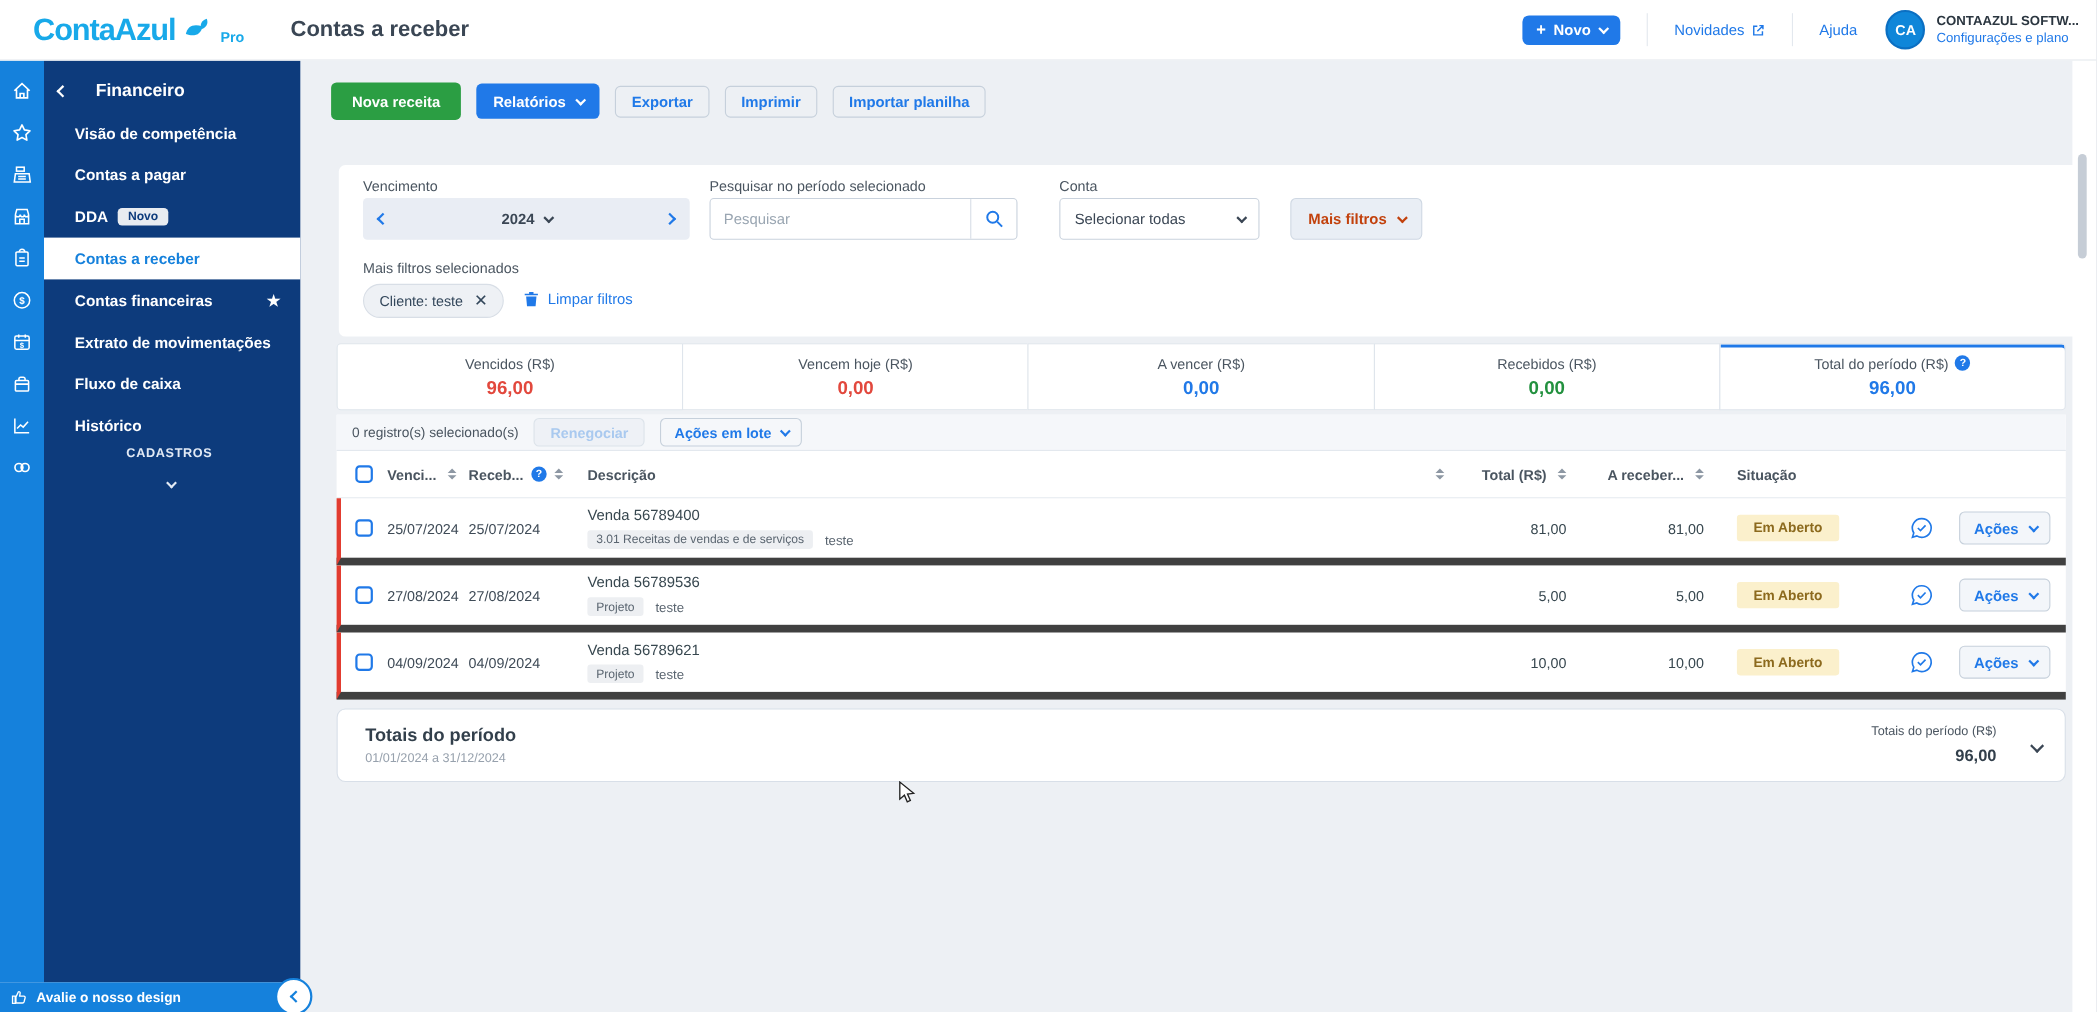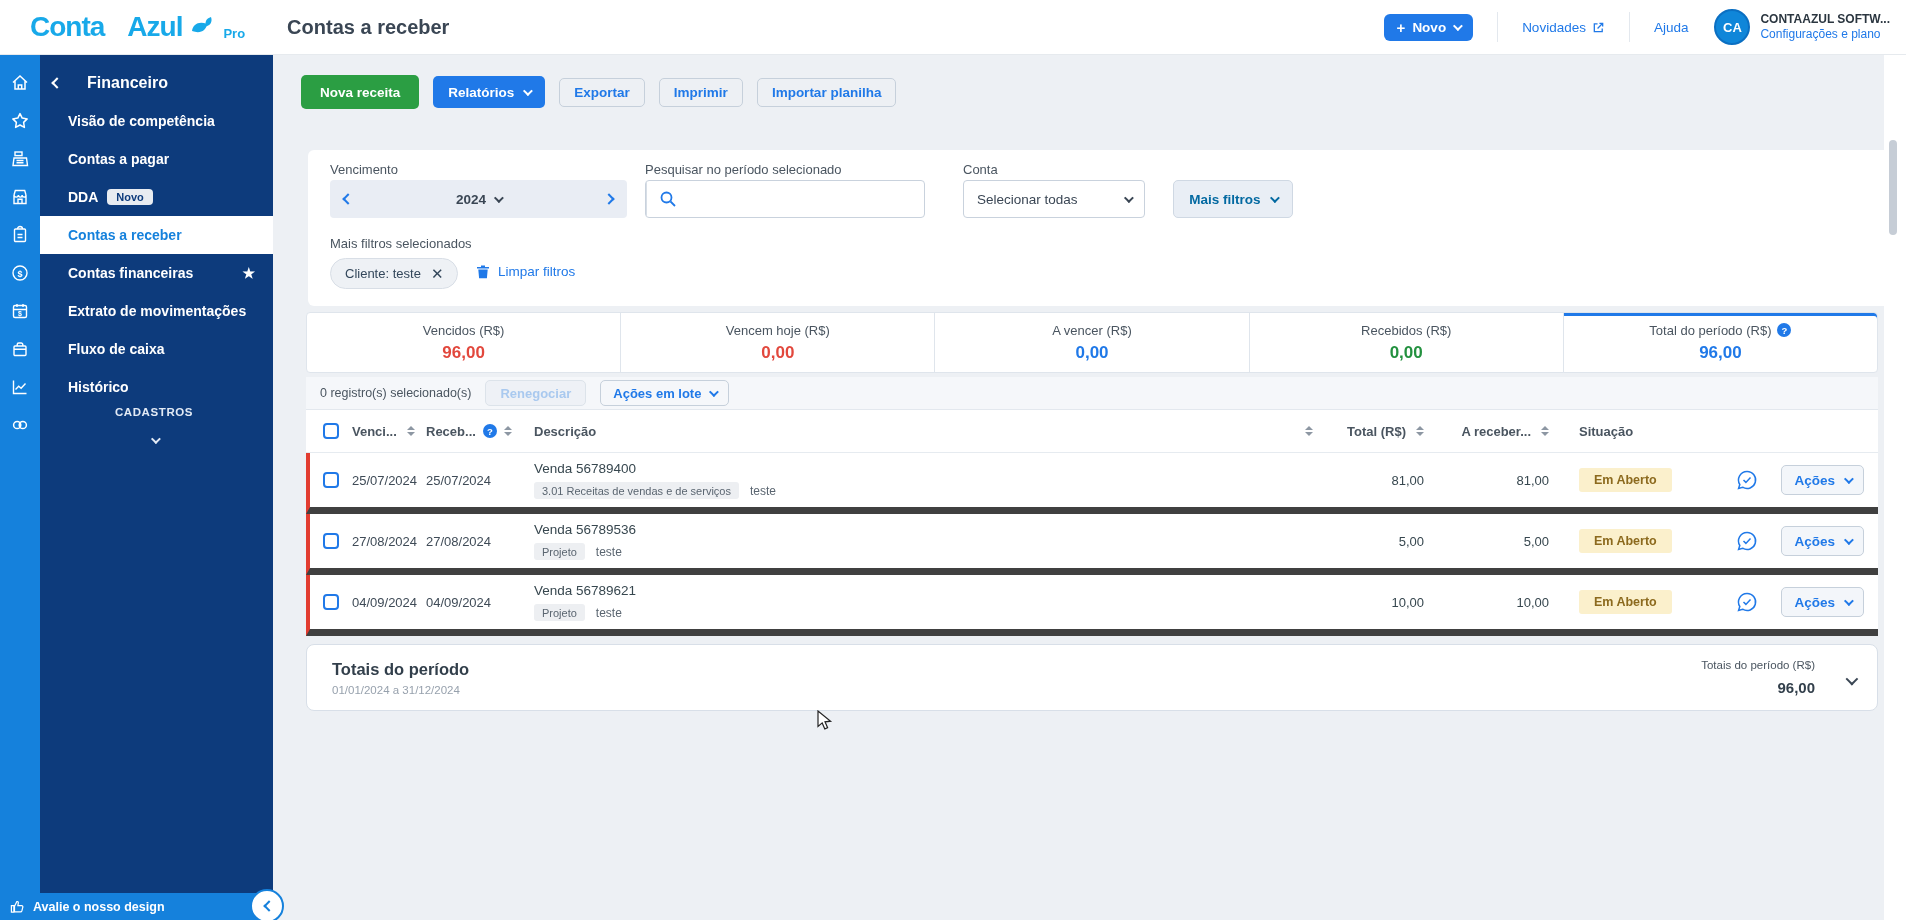--- a/index.html
+++ b/index.html
@@ -4,21 +4,21 @@
 <style>
   *{margin:0;padding:0;box-sizing:border-box;}
   html,body{background:#dfe3e8;}
   body{font-family:"Liberation Sans",sans-serif;}
   .app{position:relative;width:1906px;height:920px;background:#edf0f4;overflow:hidden;color:#37474f;}
 
   
   .topbar{position:absolute;top:0;left:0;right:0;height:55px;background:#fff;border-bottom:1px solid #e6eaee;display:flex;align-items:center;z-index:8;}
   .logo{display:flex;align-items:center;margin-left:30px;}
   .logo-word{font-size:28px;font-weight:800;color:#18a9e9;letter-spacing:-1px;}
-  .logo-word+.logo-word{margin-left:23px;}
+  .logo-word+.logo-word{margin-left:0;}
   .logo-leaf{margin-left:8px;display:flex;}
   .logo-pro{font-size:13px;font-weight:700;color:#18a9e9;margin-left:7px;margin-top:12px;}
   .page-title{font-size:20px;color:#3a4654;font-weight:700;margin-left:42px;}
   .topbar-right{margin-left:auto;display:flex;align-items:center;margin-right:16px;}
   .btn-novo{background:#2079e8;color:#fff;border:none;border-radius:6px;height:27px;padding:0 13px;font-size:13.5px;font-weight:700;display:flex;align-items:center;gap:7px;cursor:pointer;font-family:inherit;}
   .tb-divider{width:1px;height:30px;background:#e3e8ee;margin:0 24px;}
   .tb-link{color:#2079e8;font-size:13.5px;text-decoration:none;display:flex;align-items:center;gap:6px;}
   .avatar{width:36px;height:36px;border-radius:50%;background:#0f86d9;color:#fff;font-size:13px;font-weight:700;display:flex;align-items:center;justify-content:center;margin:0 10px 0 26px;border:2px solid #0b6fc2;}
   .account{display:flex;flex-direction:column;gap:2px;line-height:1.1;}
   .account-name{font-size:12px;font-weight:700;color:#2b3640;}
@@ -305,35 +305,36 @@
           <span>2024</span>
           <span class="chev down" style="color:#3a4654;"></span>
         </span>
         <span class="venc-arrow">
             <span class="chev right" style="width:8px;height:8px;"></span>
           </span>
       </div>
 
       <span class="f-label" style="left:337px;top:12px;">Pesquisar no período selecionado</span>
       <div class="search-box">
+        <input type="text" placeholder="Pesquisar" style="">
         <span class="search-btn">
           <svg width="18" height="18" viewBox="0 0 18 18">
               <circle cx="7.5" cy="7.5" r="5" fill="none" stroke="#2079e8" stroke-width="1.8"></circle>
               <path d="M11.5 11.5L16 16" stroke="#2079e8" stroke-width="1.8"></path>
             </svg>
         </span>
       </div>
 
       <span class="f-label" style="left:655px;top:12px;">Conta</span>
       <div class="conta-select">
         <span>Selecionar todas</span>
         <span class="chev down"></span>
       </div>
 
-      <button class="btn btn-maisfiltros" style="position:absolute;color:#0369a1;">
+      <button class="btn btn-maisfiltros" style="position:absolute;color:#c2410c;">
         <span>Mais filtros</span>
         <span class="chev down"></span>
       </button>
 
       <span class="f-label" style="left:22px;top:86px;">Mais filtros selecionados</span>
       <div class="chip">
         <span>Cliente: teste</span>
         <span class="chip-x">✕</span>
       </div>
       <div class="limpar">

